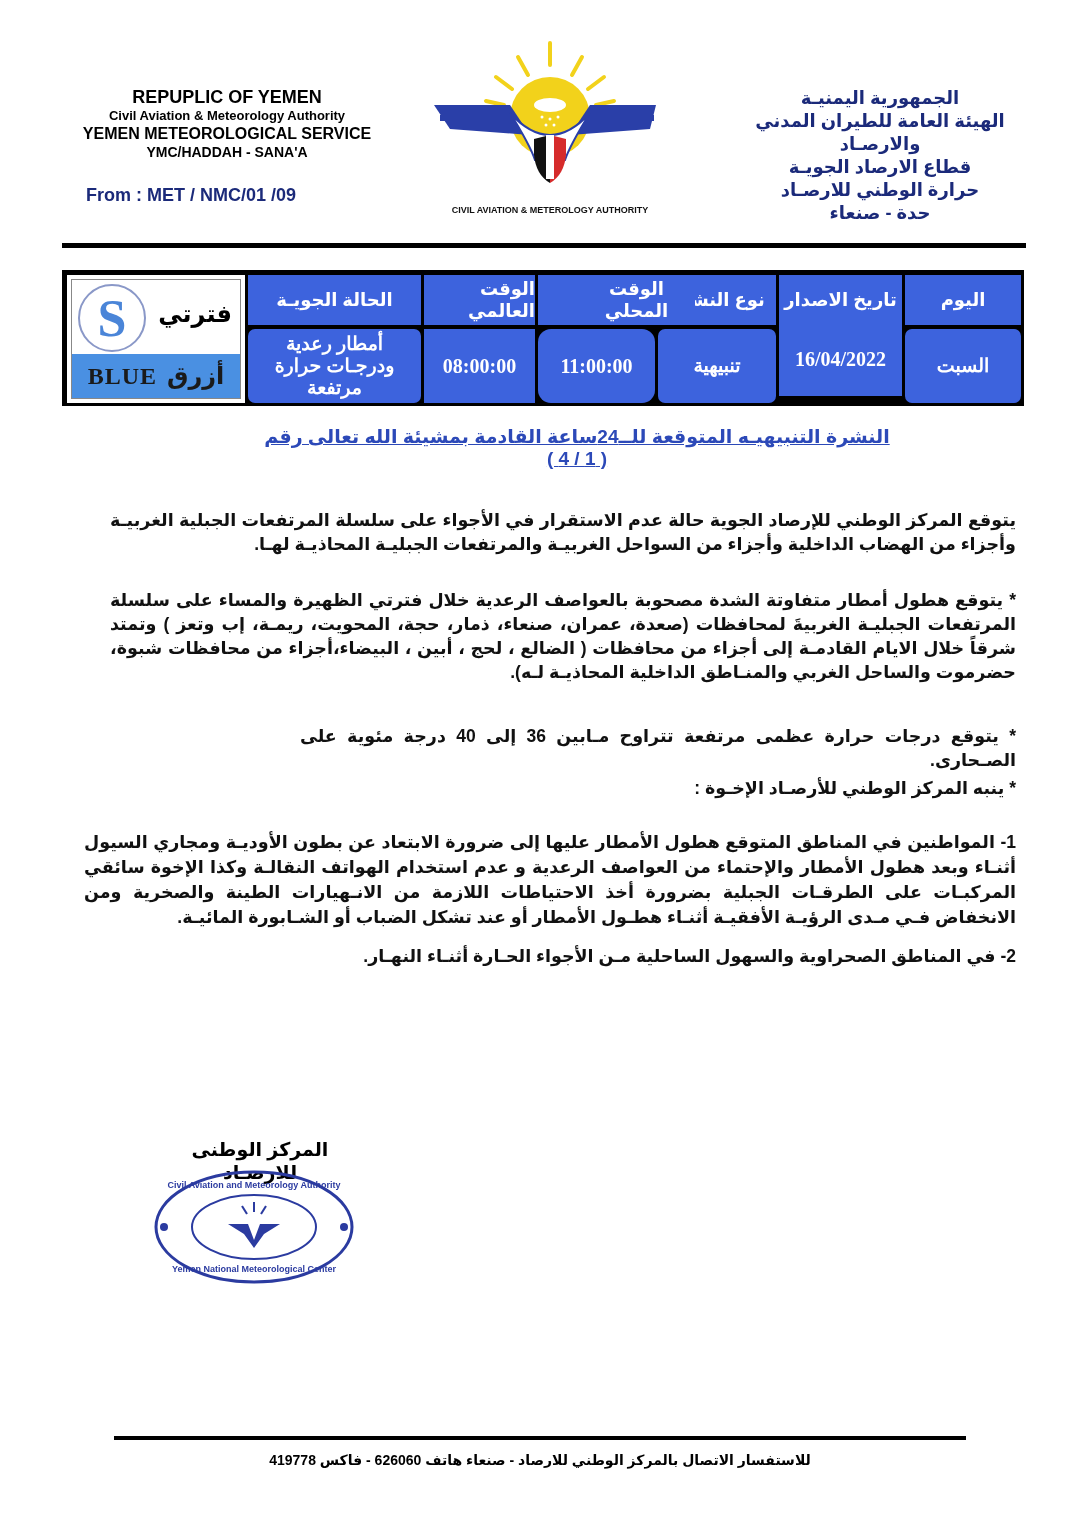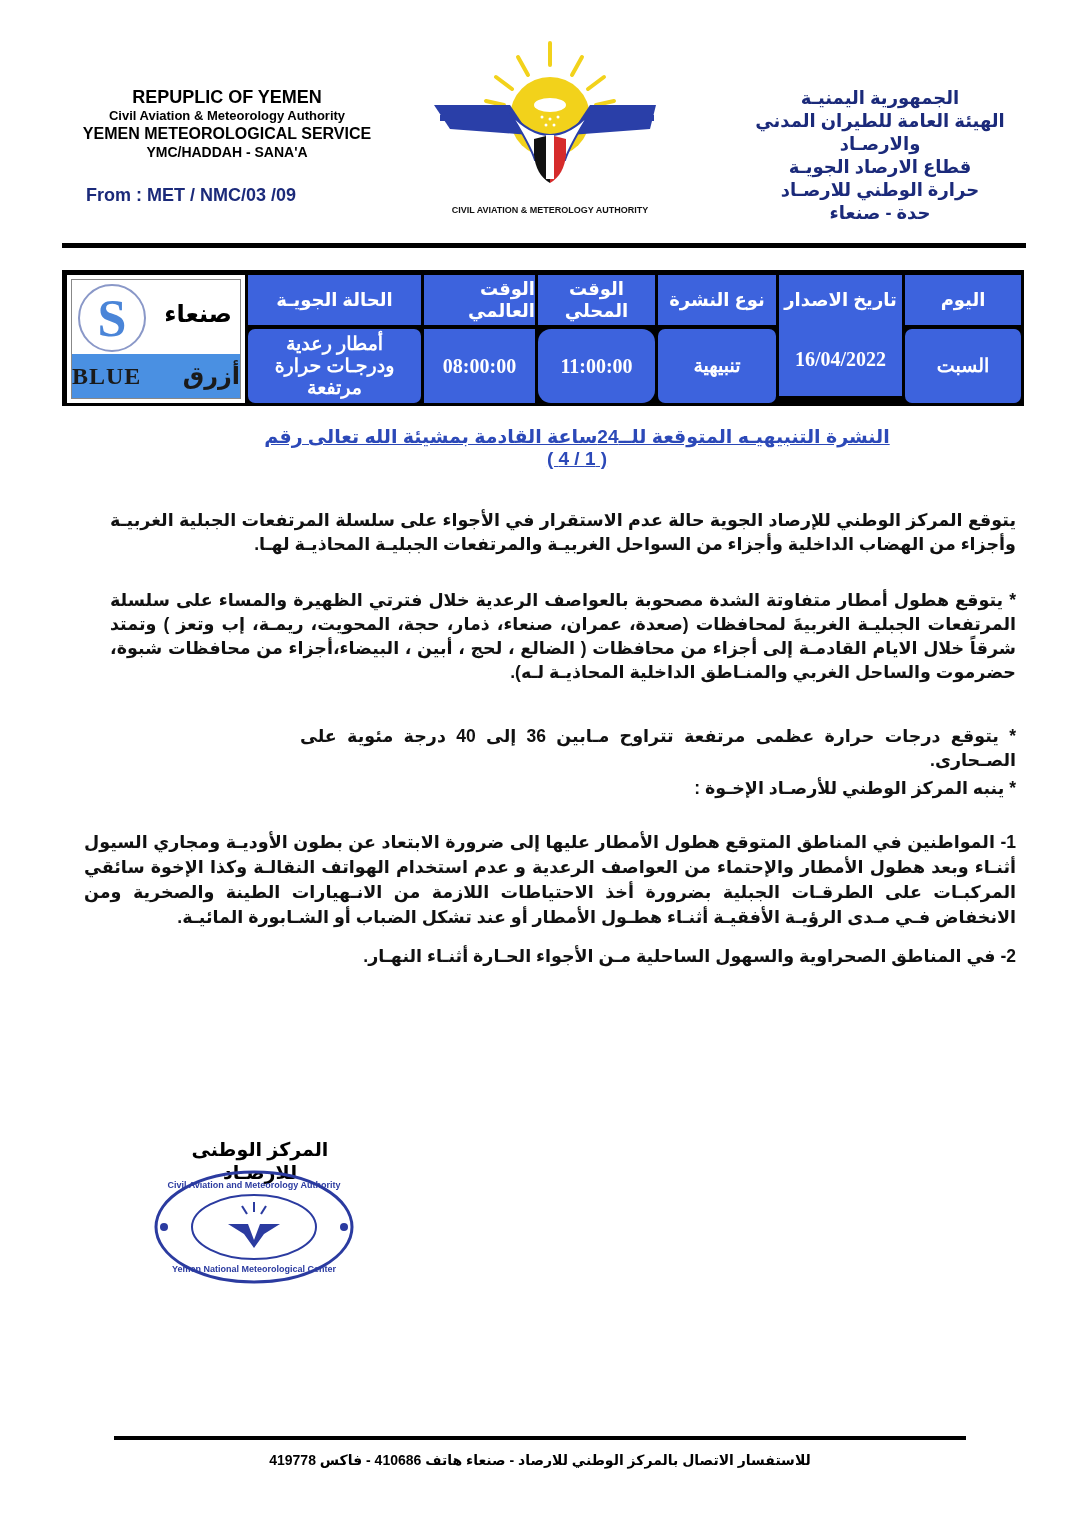--- a/index.html
+++ b/index.html
@@ -27,21 +27,21 @@
   .info-table { left: 62px; top: 270px; width: 962px; height: 136px; border: 3px solid #000; background: #000; box-sizing: border-box; }
   .cell { position: absolute; background: #3d63dd; color: #fff; display: flex; align-items: center; justify-content: center; text-align: center; direction: rtl; font-weight: bold; }
   .cell.h { font-size: 18px; }
   .cell.v { font-size: 20px; font-family: "Liberation Serif", "DejaVu Serif", serif; }
   .cell.v.ar { font-family: "Liberation Sans", sans-serif; font-size: 19px; line-height: 22px; border-radius: 7px; }
 
   .badge { position: absolute; left: 2px; top: 2px; width: 178px; height: 128px; background: #fff; border-right: 3px solid #000; }
   .badge-inner { position: absolute; left: 4px; top: 4px; width: 168px; height: 118px; border: 1px solid #888; background: #fff; }
   .badge-circle { position: absolute; left: 6px; top: 4px; width: 64px; height: 64px; border-radius: 50%; border: 2px solid #8a98c8; background: #fff; display: flex; align-items: center; justify-content: center; font-family: "Liberation Serif", serif; font-size: 52px; color: #4a85d8; font-weight: bold; }
   .badge-ar { position: absolute; right: 8px; top: 20px; font-size: 24px; font-weight: bold; direction: rtl; }
-  .badge-blue { position: absolute; left: 0; bottom: 0; width: 168px; height: 44px; background: #4a90e2; display: flex; align-items: center; justify-content: space-between; gap: 10px; font-weight: bold; }
+  .badge-blue { position: absolute; left: 0; bottom: 0; width: 168px; height: 44px; background: #4a90e2; display: flex; align-items: center; justify-content: center; gap: 10px; font-weight: bold; }
   .badge-blue .en { font-family: "Liberation Serif", serif; font-size: 24px; color: #1a1a1a; letter-spacing: 1px; }
   .badge-blue .ar { font-size: 24px; color: #1a1a1a; }
 
   .subtitle { left: 262px; top: 425px; width: 630px; text-align: center; direction: rtl; font-size: 19px; font-weight: bold; color: #2c49b8; text-decoration: underline; }
 
   .para { direction: rtl; text-align: justify; font-weight: bold; font-size: 17.5px; line-height: 24px; color: #111; }
   .p1 { left: 110px; top: 508px; width: 906px; }
   .p2 { left: 110px; top: 588px; width: 906px; }
   .p3 { left: 300px; top: 724px; width: 716px; }
   .p4 { left: 300px; top: 776px; width: 716px; }
@@ -56,21 +56,21 @@
 </style>
 </head>
 <body>
 
 <div class="abs hdr-left">
   <div class="l1">REPUPLIC OF YEMEN</div>
   <div class="l2">Civil Aviation &amp; Meteorology Authority</div>
   <div class="l3">YEMEN METEOROLOGICAL SERVICE</div>
   <div class="l4">YMC/HADDAH - SANA'A</div>
 </div>
-<div class="abs from">From : MET / NMC/03 /09</div>
+<div class="abs from">From : MET / NMC/01 /09</div>
 
 <div class="abs logo">
   <svg width="230" height="190" viewBox="0 0 230 190">
     <g stroke="#f2d21b" stroke-width="4" stroke-linecap="round">
       <line x1="120" y1="8" x2="120" y2="30"></line>
       <line x1="88" y1="22" x2="98" y2="40"></line>
       <line x1="152" y1="22" x2="142" y2="40"></line>
       <line x1="66" y1="42" x2="82" y2="54"></line>
       <line x1="174" y1="42" x2="158" y2="54"></line>
       <line x1="56" y1="66" x2="74" y2="70"></line>
@@ -106,32 +106,32 @@
   <div>حرارة الوطني للارصـاد</div>
   <div>حدة - صنعاء</div>
 </div>
 
 <div class="abs rule-top"></div>
 
 <div class="abs info-table">
   <div class="badge">
     <div class="badge-inner">
       <div class="badge-circle">S</div>
-      <div class="badge-ar">صنعاء</div>
+      <div class="badge-ar">فترتي</div>
       <div class="badge-blue">
         <span class="en">BLUE</span>
         <span class="ar">أزرق</span>
       </div>
     </div>
   </div>
 
   <div class="cell h" style="left:840px; top:2px; width:116px; height:50px;">اليوم</div>
   <div class="cell h" style="left:714px; top:2px; width:123px; height:50px;">تاريخ الاصدار</div>
   <div class="cell h" style="left:593px; top:2px; width:118px; height:50px;">نوع النشرة</div>
-  <div class="cell h" style="left:473px; top:2px; width:117px; height:50px;">الوقت المحلي</div>
+  <div class="cell h" style="left:473px; top:2px; width:117px; height:50px;padding-left:40px;">الوقت المحلي</div>
   <div class="cell h" style="left:359px; top:2px; width:111px; height:50px;text-align:right;">الوقت العالمي</div>
   <div class="cell h" style="left:183px; top:2px; width:173px; height:50px;">الحالة الجويـة</div>
 
   <div class="cell v ar" style="left:840px; top:56px; width:116px; height:74px;">السبت</div>
   <div class="cell v" style="left:714px; top:49px; width:123px; height:74px;">16/04/2022</div>
   <div class="cell v ar" style="left:593px; top:56px; width:118px; height:74px;">تنبيهية</div>
   <div class="cell v" style="left:473px; top:56px; width:117px; height:74px;border-radius:13px;">11:00:00</div>
   <div class="cell v" style="left:359px; top:56px; width:111px; height:74px;">08:00:00</div>
   <div class="cell v ar" style="left:183px; top:56px; width:173px; height:74px; padding:0 6px; box-sizing:border-box;">أمطار رعدية ودرجـات حرارة مرتفعة</div>
 </div>
@@ -157,13 +157,13 @@
       <line x1="90" y1="38" x2="95" y2="46"></line>
       <line x1="114" y1="38" x2="109" y2="46"></line>
     </g>
     <path d="M76 56 L96 56 L102 72 L108 56 L128 56 L112 66 L102 80 L92 66 Z" fill="#2b3ba0"></path>
     <text x="102" y="20" text-anchor="middle" font-size="9" font-weight="bold" fill="#2b3ba0" font-family="Liberation Sans, sans-serif">Civil Aviation and Meteorology Authority</text>
     <text x="102" y="104" text-anchor="middle" font-size="9" font-weight="bold" fill="#2b3ba0" font-family="Liberation Sans, sans-serif">Yemen National Meteorological Center</text>
   </svg>
 </div>
 
 <div class="abs rule-bottom"></div>
-<div class="abs footer">للاستفسار الاتصال بالمركز الوطني للارصاد - صنعاء هاتف 410686 - فاكس 419778</div>
+<div class="abs footer">للاستفسار الاتصال بالمركز الوطني للارصاد - صنعاء هاتف 626060 - فاكس 419778</div>
 
 </body></html>

